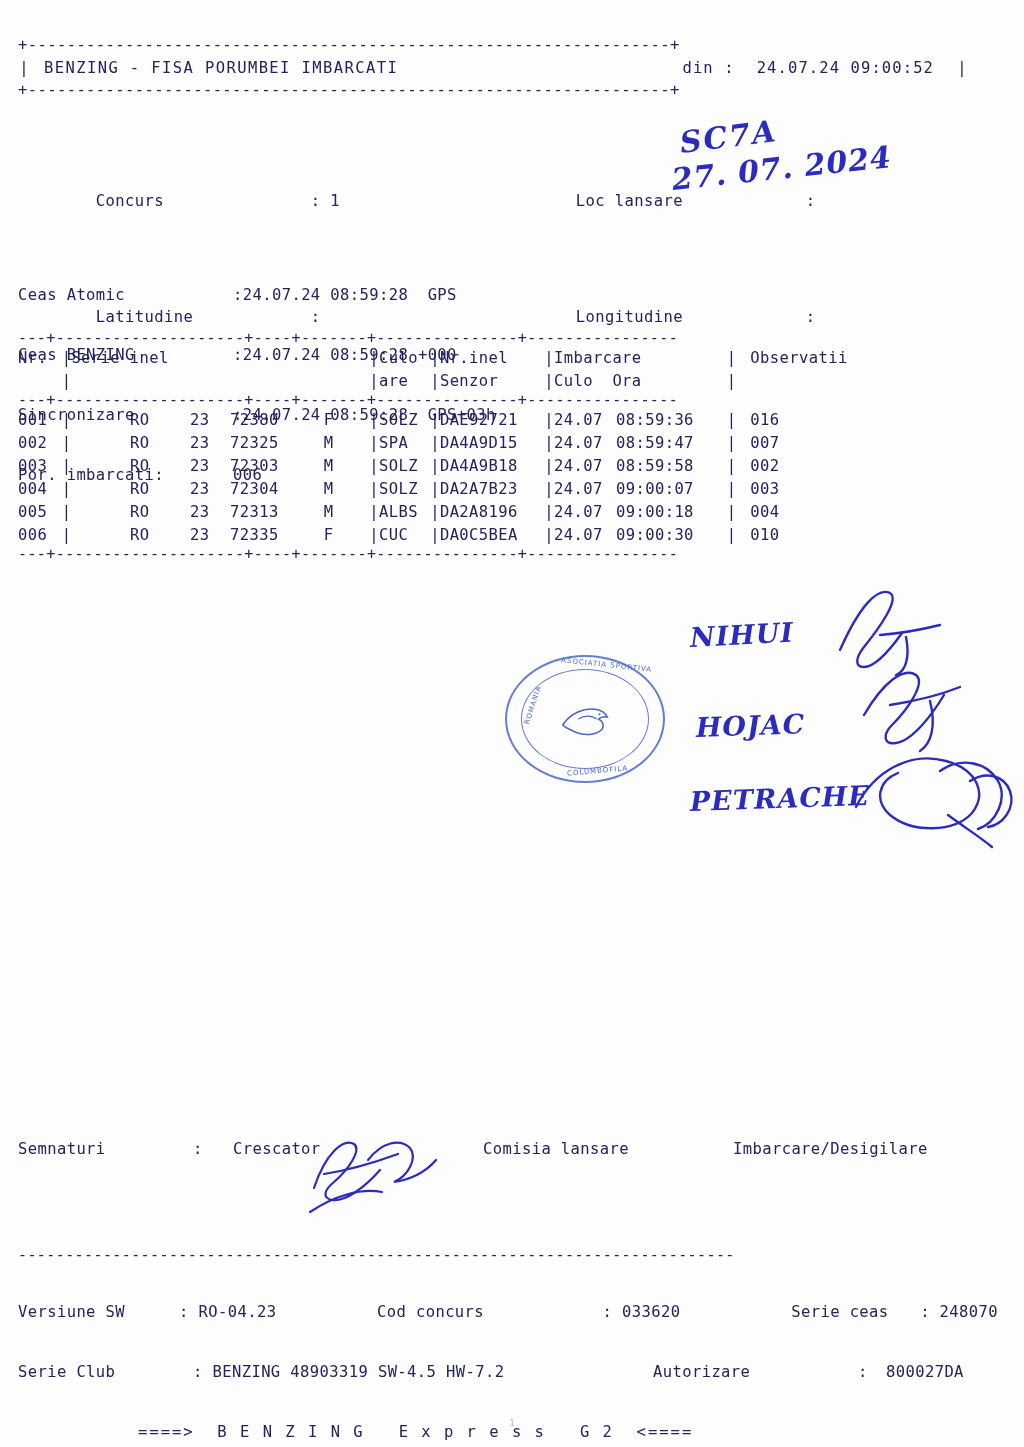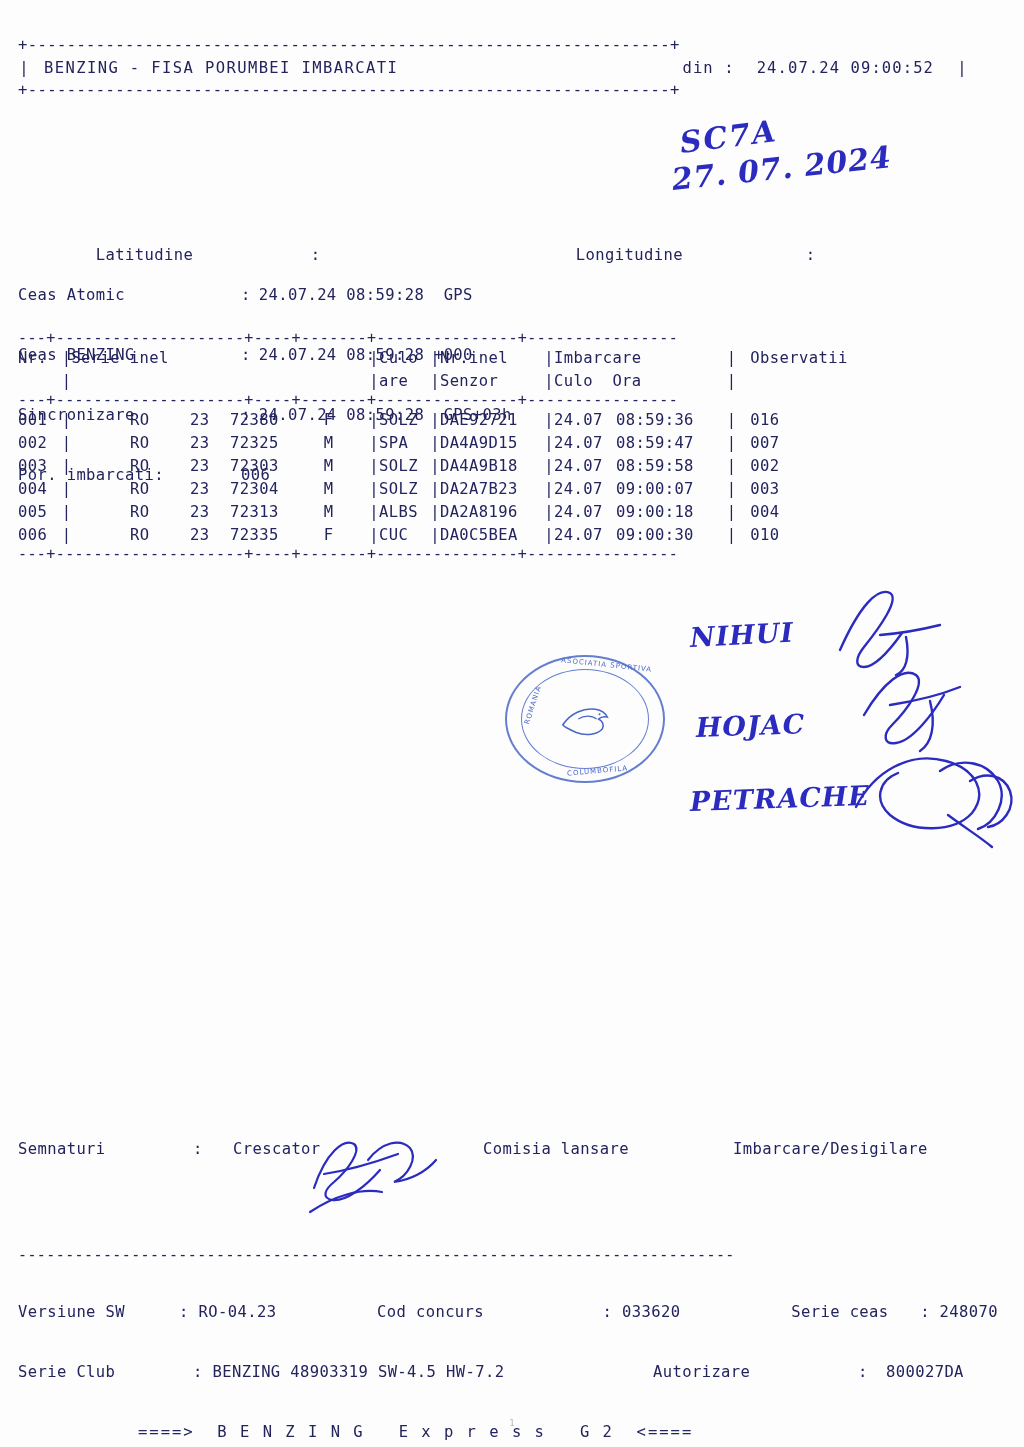--- a/index.html
+++ b/index.html
@@ -71,21 +71,21 @@
   .col-r { width: 500px; }
   .w-lab { display:inline-block; width: 215px; }
   .w-lab2 { display:inline-block; width: 230px; }
 
   
   .clocks {
     position: absolute;
     left: 18px;
     top: 250px;
   }
-  .clocks .info-line { height: 24px; gap: 8px; }
+  .clocks .info-line { height: 24px; }
 
   
   .tbl {
     position: absolute;
     left: 18px;
     top: 330px;
     width: 960px;
   }
   .tbl .sep {
     font-size: 15px;
@@ -220,20 +220,28 @@
       <span class="hdr-spacer"></span>
       <span class="hdr-din">din :</span>
       <span class="hdr-din">24.07.24 09:00:52</span>
       <span class="hdr-end">|</span>
     </div>
     <div class="rule mono">+------------------------------------------------------------------+</div>
   </div>
 
   <div class="info mono">
 
+    <div class="info-line">
+      <div class="col-l">
+        <span class="w-lab">Concurs</span><span>:</span> <span>1</span>
+      </div>
+      <div class="col-r">
+        <span class="w-lab2">Loc lansare</span><span>:</span>
+      </div>
+    </div>
 
 
 
     <div class="info-line">
       <div class="col-l">
         <span class="w-lab">Latitudine</span><span>:</span> <span></span>
       </div>
       <div class="col-r">
         <span class="w-lab2">Longitudine</span><span>:</span> <span></span>
       </div>

